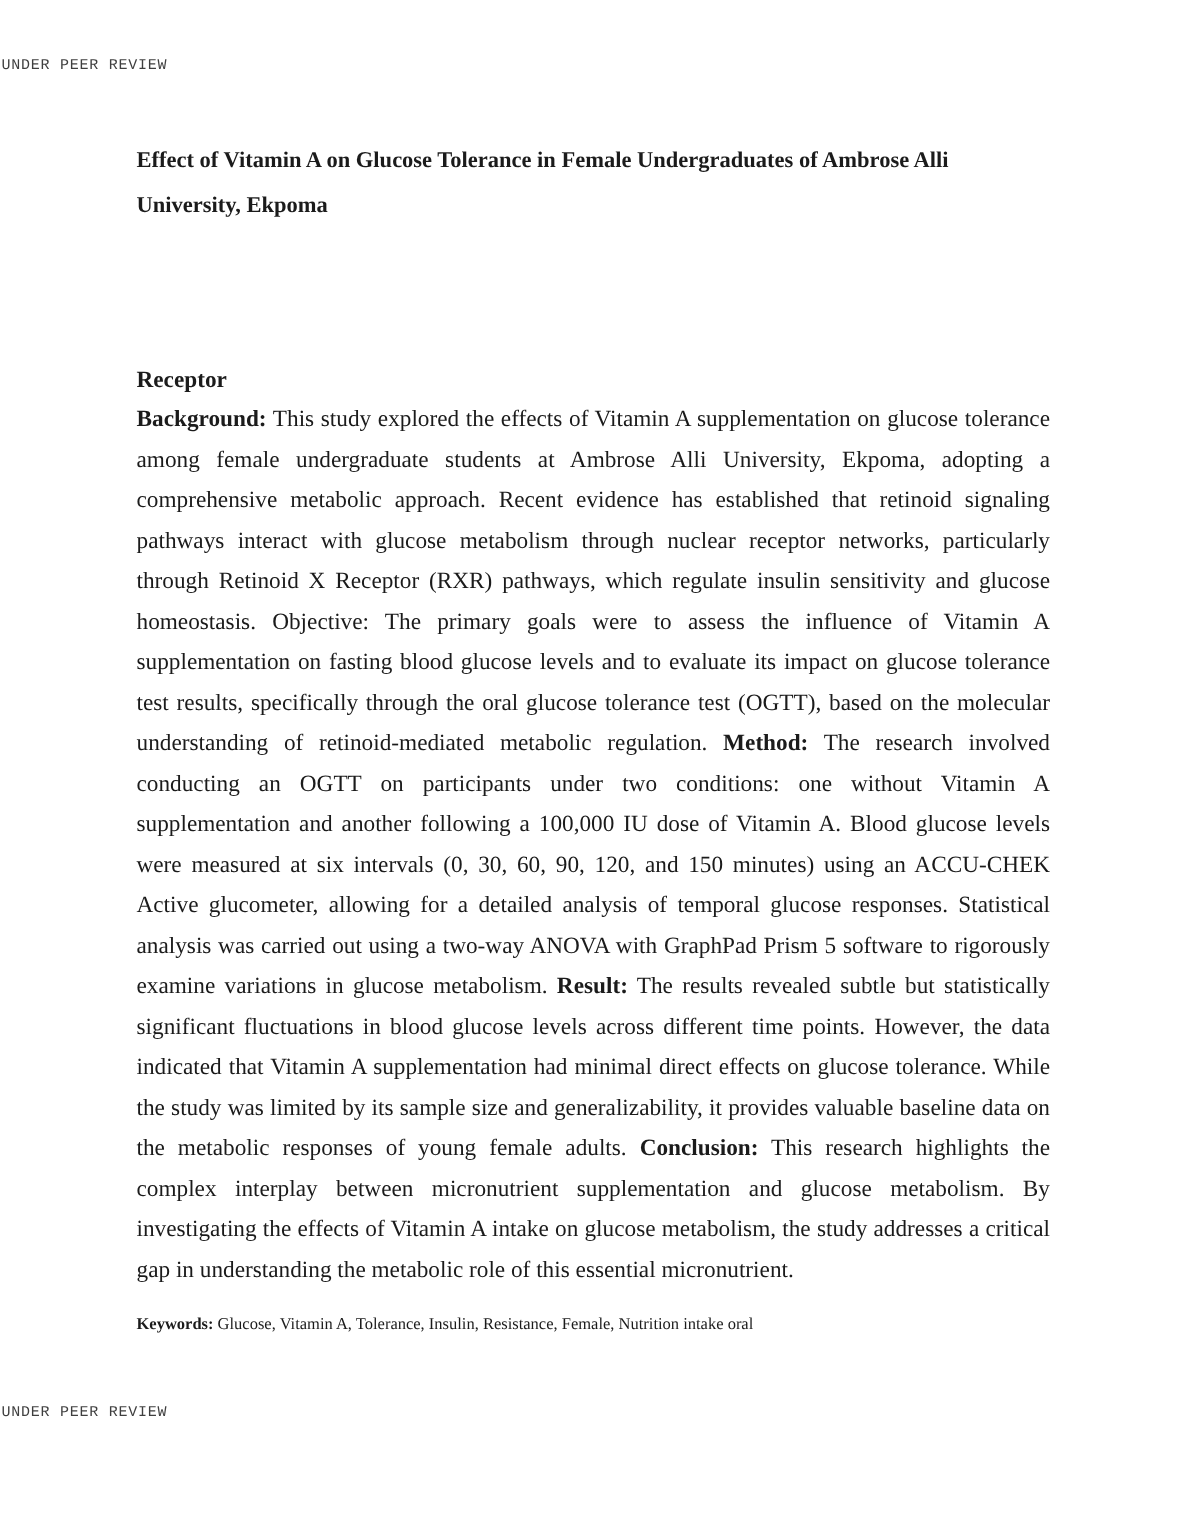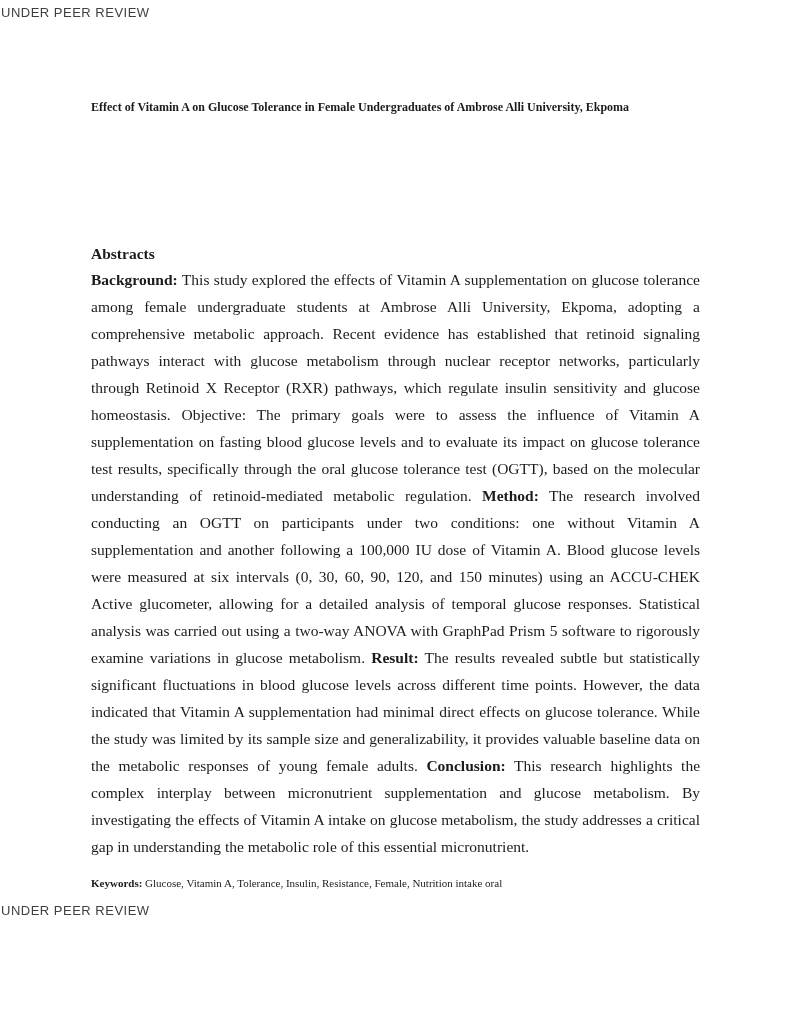--- a/index.html
+++ b/index.html
@@ -17,40 +17,41 @@
   }
   .page {
     position: relative;
     width: 791px; height: 1024px;
     background: var(--bg);
     overflow: hidden;
   }
   .watermark {
     position: absolute;
     left: 1px;
-    font-family: Liberation Sans, sans-serif;
-    font-size: 13px;
+    font-family: Liberation Mono, monospace;
+    font-size: 10px;
     line-height: 17px;
     letter-spacing: 0.5px;
     color: var(--wm);
     white-space: pre;
+    margin-top: 32px;
   }
   .watermark.top { top: 4px; }
   .watermark.bottom { top: 902px; }
   .content {
     position: absolute;
     left: 91px; top: 0;
     width: 609px;
   }
   .title {
     position: absolute;
     top: 92px; left: 0;
     width: 100%;
     margin: 0;
-    font-size: 12px;
+    font-size: 15px;
     font-weight: bold;
     line-height: 30px;
     color: var(--text);
   }
   .abstract-heading {
     position: absolute;
     top: 240px; left: 0;
     margin: 0;
     font-size: 15.5px;
     font-weight: bold;
@@ -83,21 +84,21 @@
 <body>
 
 <div class="page">
 
   <div class="watermark top">UNDER PEER REVIEW</div>
 
   <div class="content">
 
     <h1 class="title">Effect of Vitamin A on Glucose Tolerance in Female Undergraduates of Ambrose Alli University, Ekpoma</h1>
 
-    <h2 class="abstract-heading">Abstracts</h2>
+    <h2 class="abstract-heading">Receptor</h2>
 
     <p class="abstract"><b>Background:</b><span> This study explored the effects of Vitamin A supplementation on glucose tolerance among female undergraduate students at Ambrose Alli University, Ekpoma, adopting a comprehensive metabolic approach. Recent evidence has established that retinoid signaling pathways interact with glucose metabolism through nuclear receptor networks, particularly through Retinoid X Receptor (RXR) pathways, which regulate insulin sensitivity and glucose homeostasis. Objective: The primary goals were to assess the influence of Vitamin A supplementation on fasting blood glucose levels and to evaluate its impact on glucose tolerance test results, specifically through the oral glucose tolerance test (OGTT), based on the molecular understanding of retinoid-mediated metabolic regulation. </span><b>Method:</b><span> The research involved conducting an OGTT on participants under two conditions: one without Vitamin A supplementation and another following a 100,000 IU dose of Vitamin A. Blood glucose levels were measured at six intervals (0, 30, 60, 90, 120, and 150 minutes) using an ACCU-CHEK Active glucometer, allowing for a detailed analysis of temporal glucose responses. Statistical analysis was carried out using a two-way ANOVA with GraphPad Prism 5 software to rigorously examine variations in glucose metabolism. </span><b>Result:</b><span> The results revealed subtle but statistically significant fluctuations in blood glucose levels across different time points. However, the data indicated that Vitamin A supplementation had minimal direct effects on glucose tolerance. While the study was limited by its sample size and generalizability, it provides valuable baseline data on the metabolic responses of young female adults. </span><b>Conclusion:</b><span> This research highlights the complex interplay between micronutrient supplementation and glucose metabolism. By investigating the effects of Vitamin A intake on glucose metabolism, the study addresses a critical gap in understanding the metabolic role of this essential micronutrient.</span></p>
 
     <p class="keywords"><b>Keywords:</b><span> Glucose, Vitamin A, Tolerance, Insulin, Resistance, Female, Nutrition intake oral</span></p>
 
   </div>
 
   <div class="watermark bottom">UNDER PEER REVIEW</div>
 
 </div>

